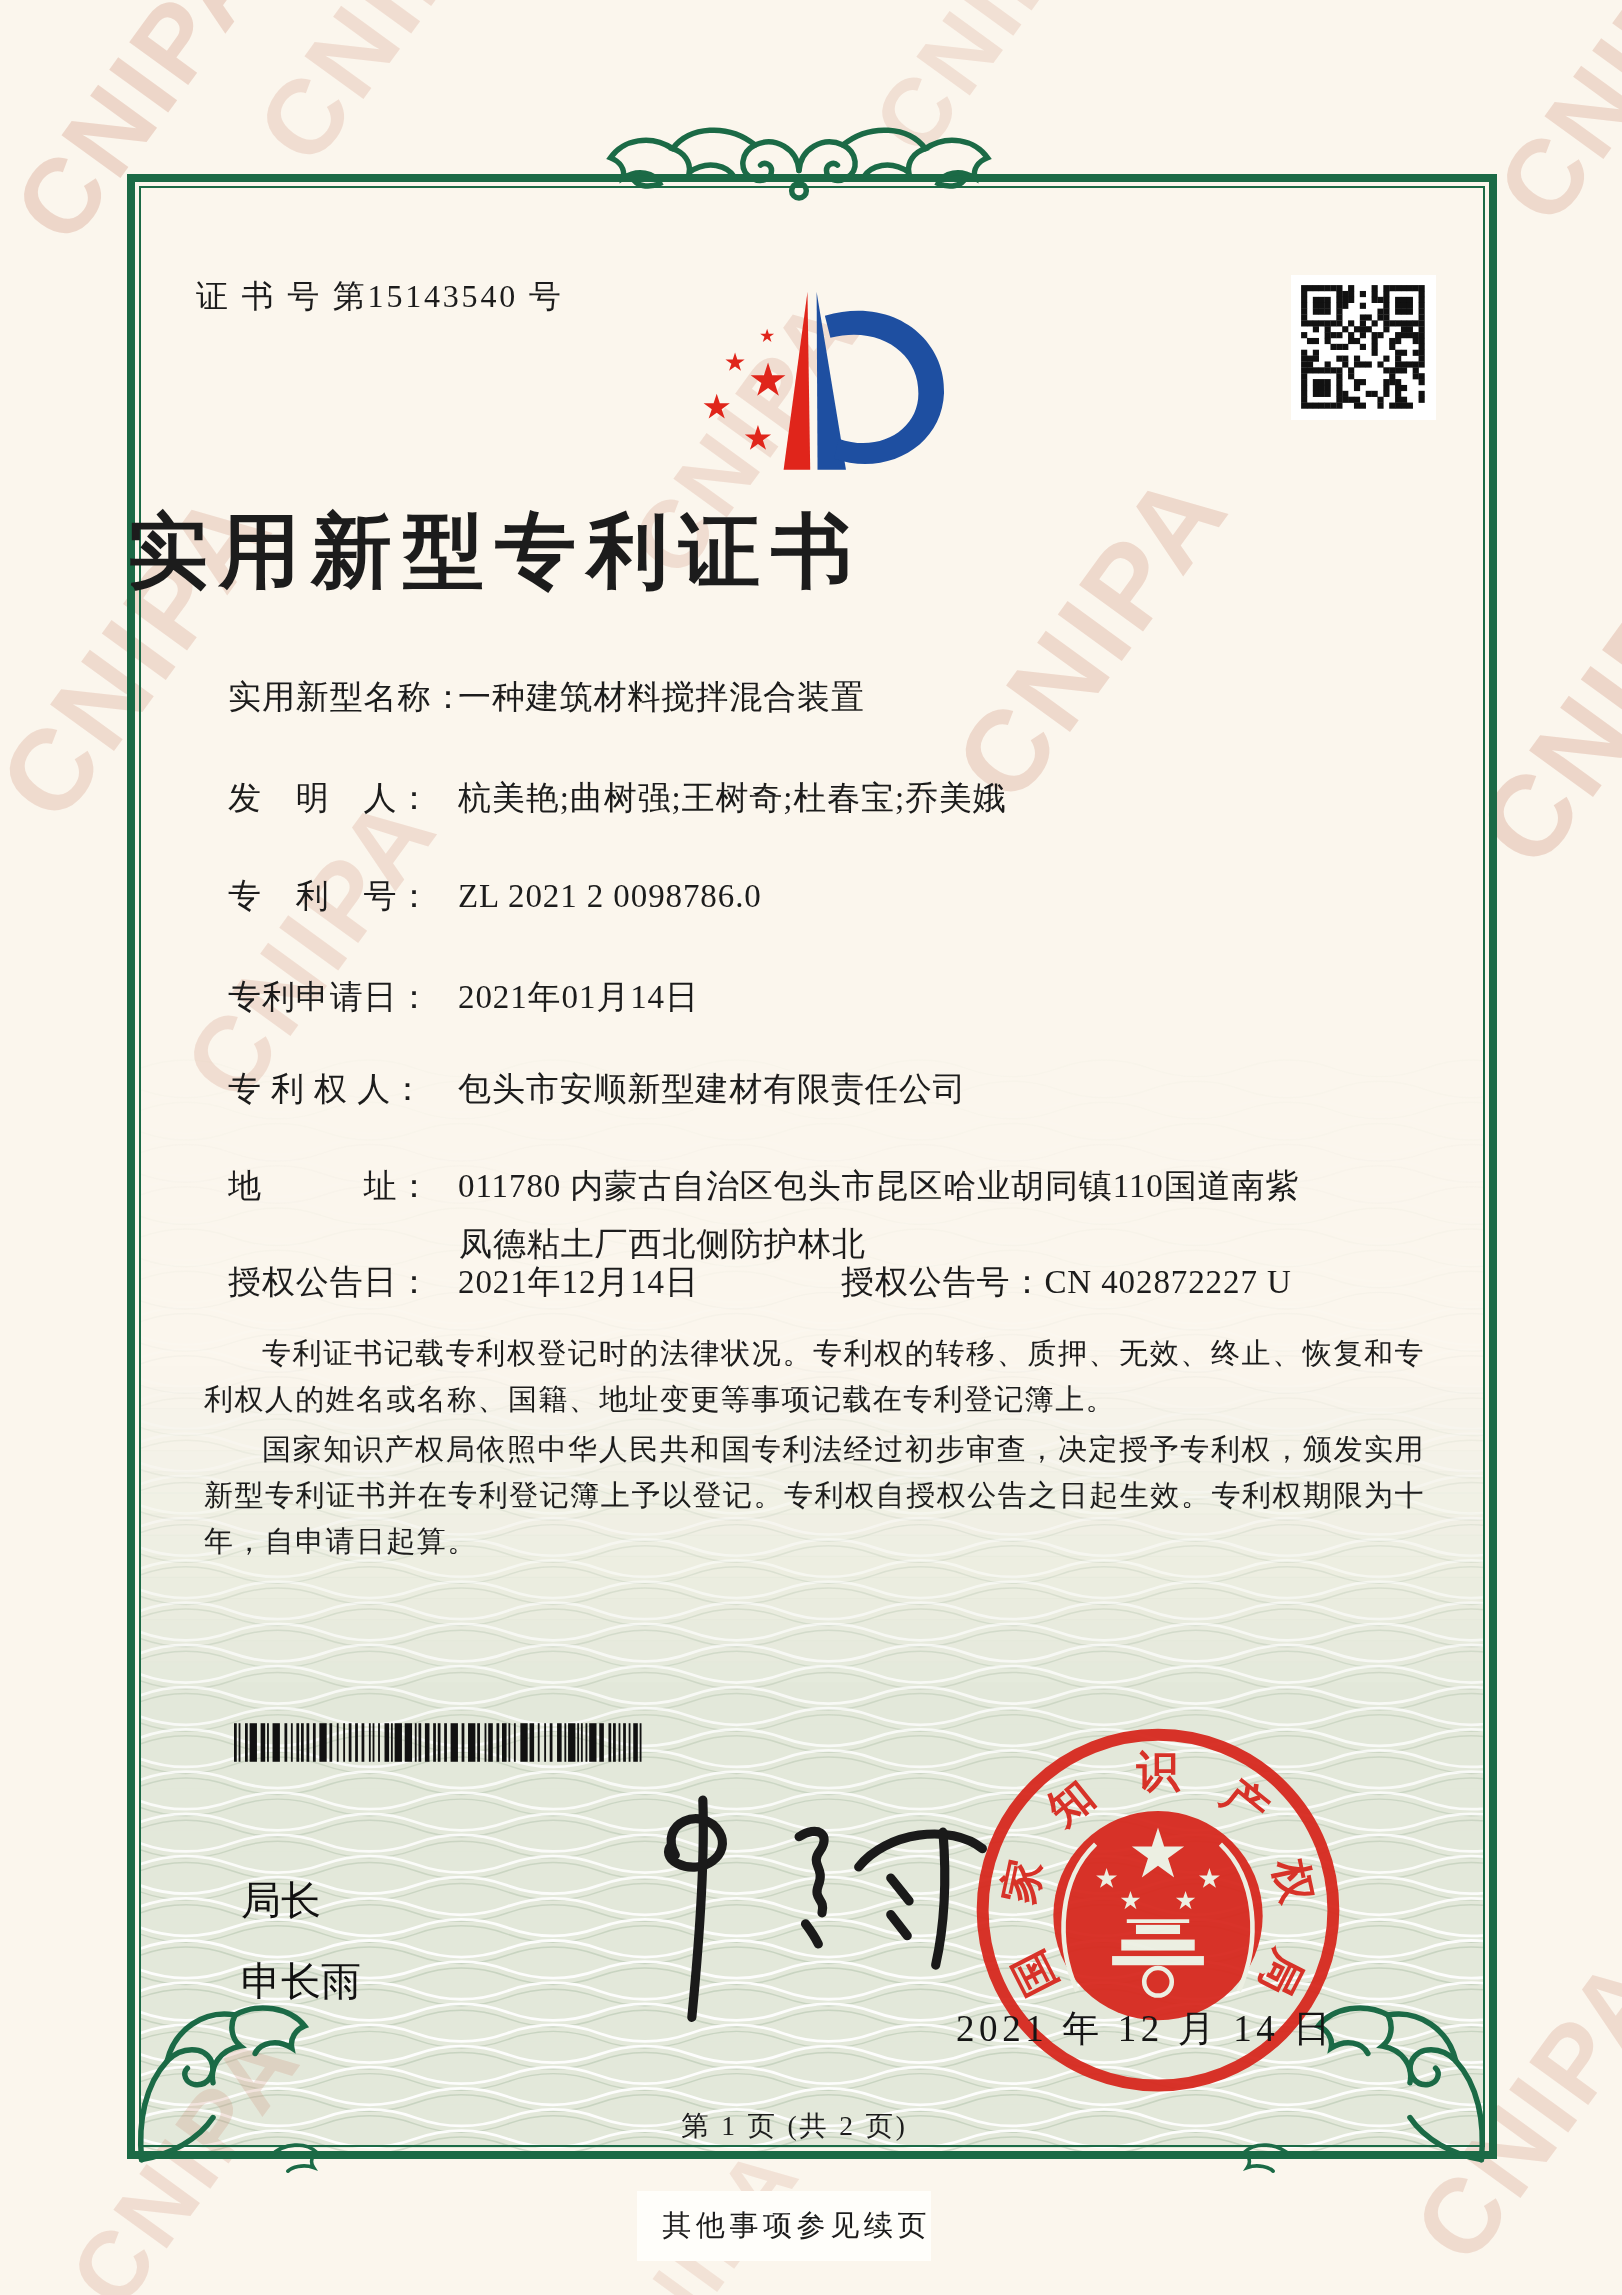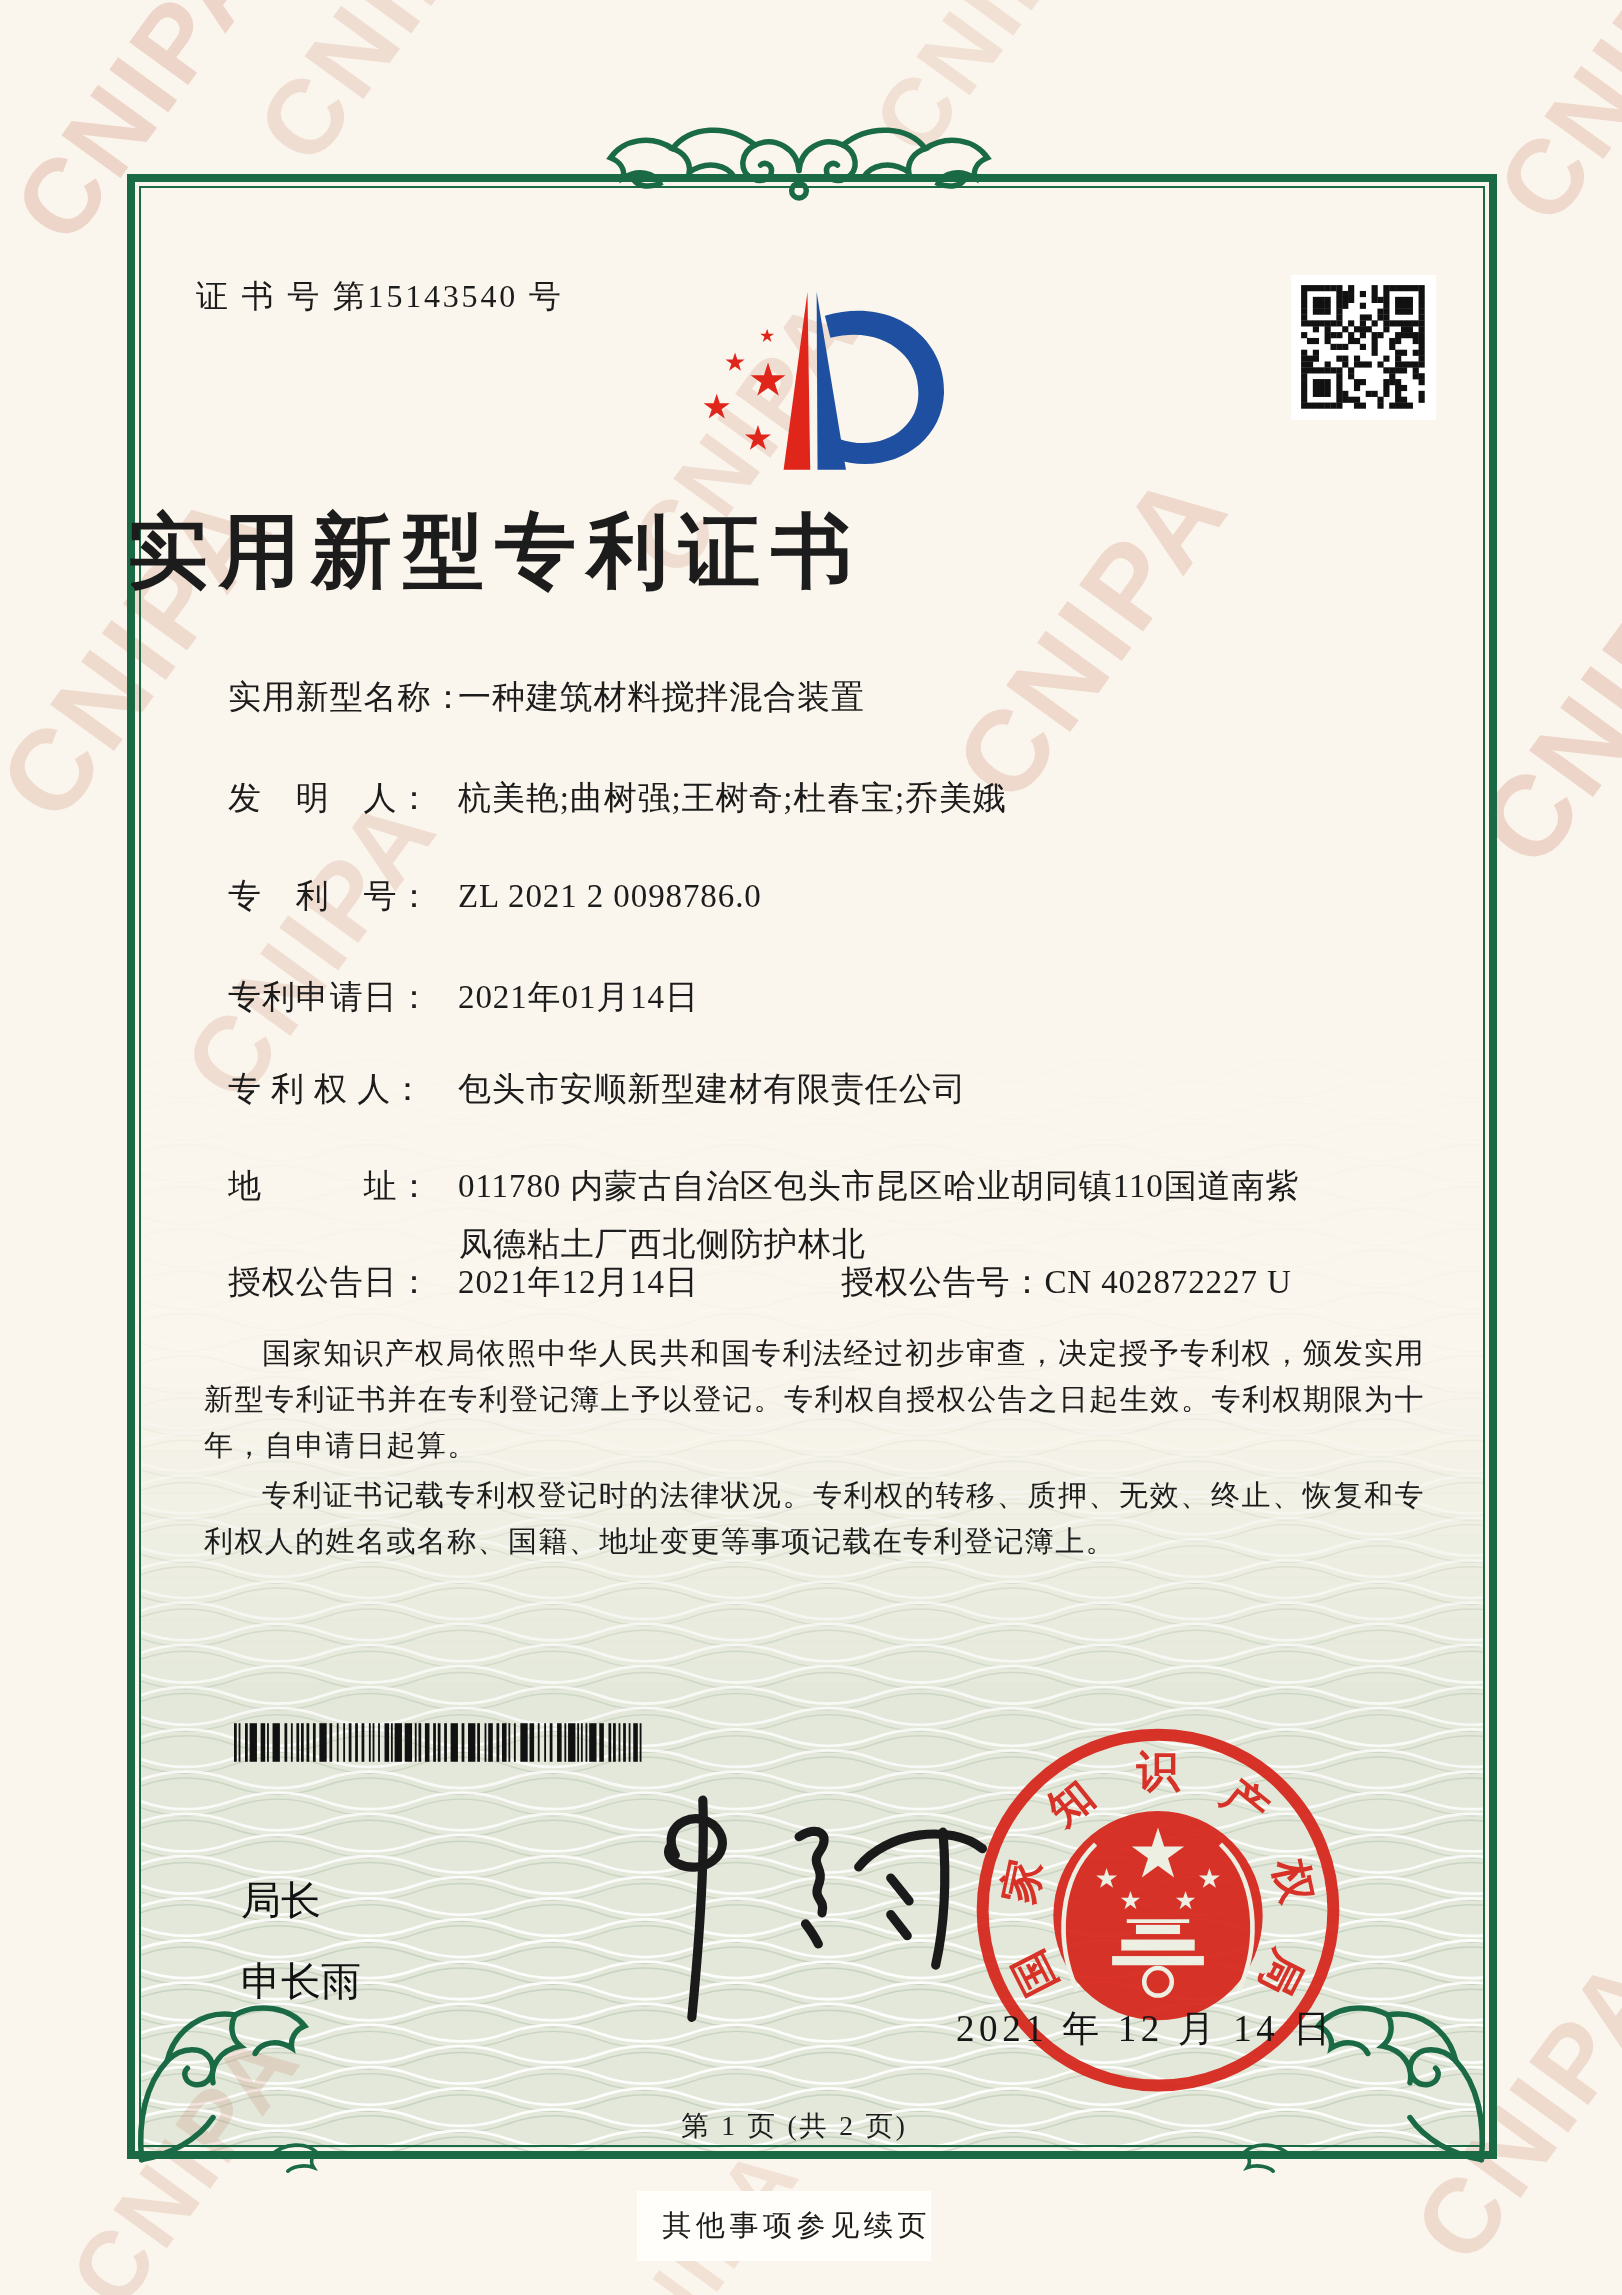--- a/index.html
+++ b/index.html
@@ -517,22 +517,22 @@
     <span class="addr2">凤德粘土厂西北侧防护林北</span>
   </div>
   <div class="row" style="top:1260px">
     <span class="row-label">授权公告日：</span><span>2021年12月14日</span>
     <span class="grant2">
       <span>授权公告号：</span><span>CN 402872227 U</span>
     </span>
   </div>
 
   <div class="body-text">
+    <p>专利证书记载专利权登记时的法律状况。专利权的转移、质押、无效、终止、恢复和专利权人的姓名或名称、国籍、地址变更等事项记载在专利登记簿上。</p>
     <p>国家知识产权局依照中华人民共和国专利法经过初步审查，决定授予专利权，颁发实用新型专利证书并在专利登记簿上予以登记。专利权自授权公告之日起生效。专利权期限为十年，自申请日起算。</p>
-    <p>专利证书记载专利权登记时的法律状况。专利权的转移、质押、无效、终止、恢复和专利权人的姓名或名称、国籍、地址变更等事项记载在专利登记簿上。</p>
   </div>
 
   <svg class="barcode" id="barcode-svg" width="413" height="39" viewBox="0 0 450 42">
       <rect x="0" y="0" width="3" height="42" fill="#111"></rect>
       <rect x="5" y="0" width="2" height="42" fill="#111"></rect>
       <rect x="12" y="0" width="3" height="42" fill="#111"></rect>
       <rect x="17" y="0" width="8" height="42" fill="#111"></rect>
       <rect x="29" y="0" width="5" height="42" fill="#111"></rect>
       <rect x="36" y="0" width="2" height="42" fill="#111"></rect>
       <rect x="42" y="0" width="8" height="42" fill="#111"></rect>

